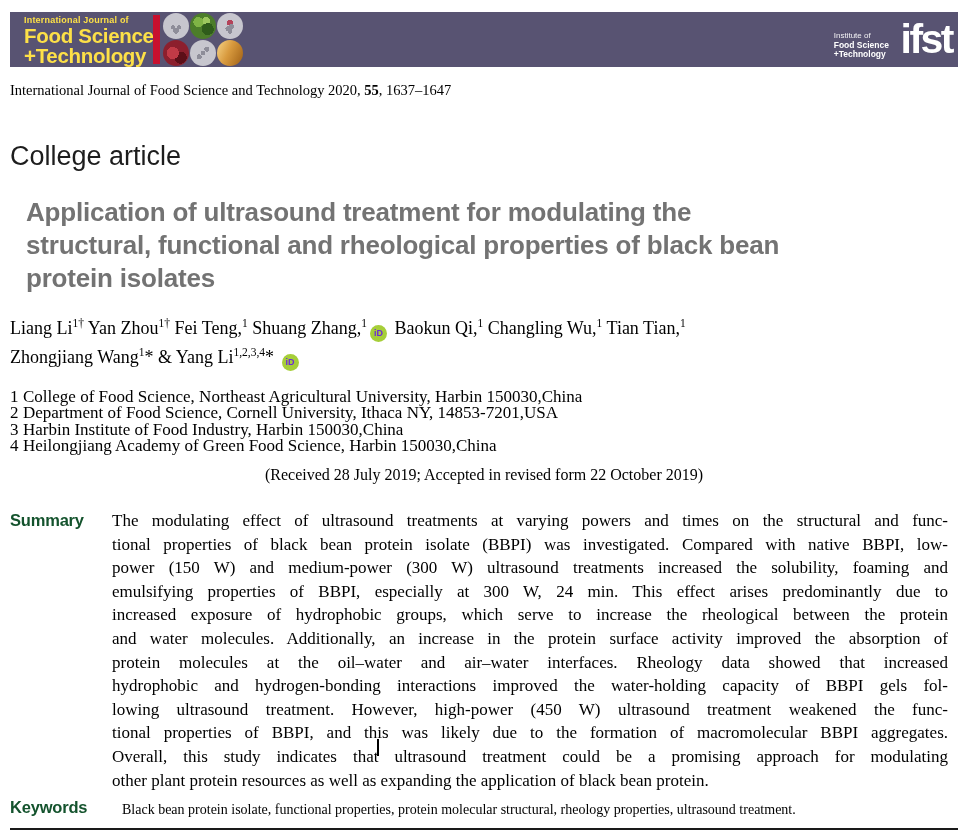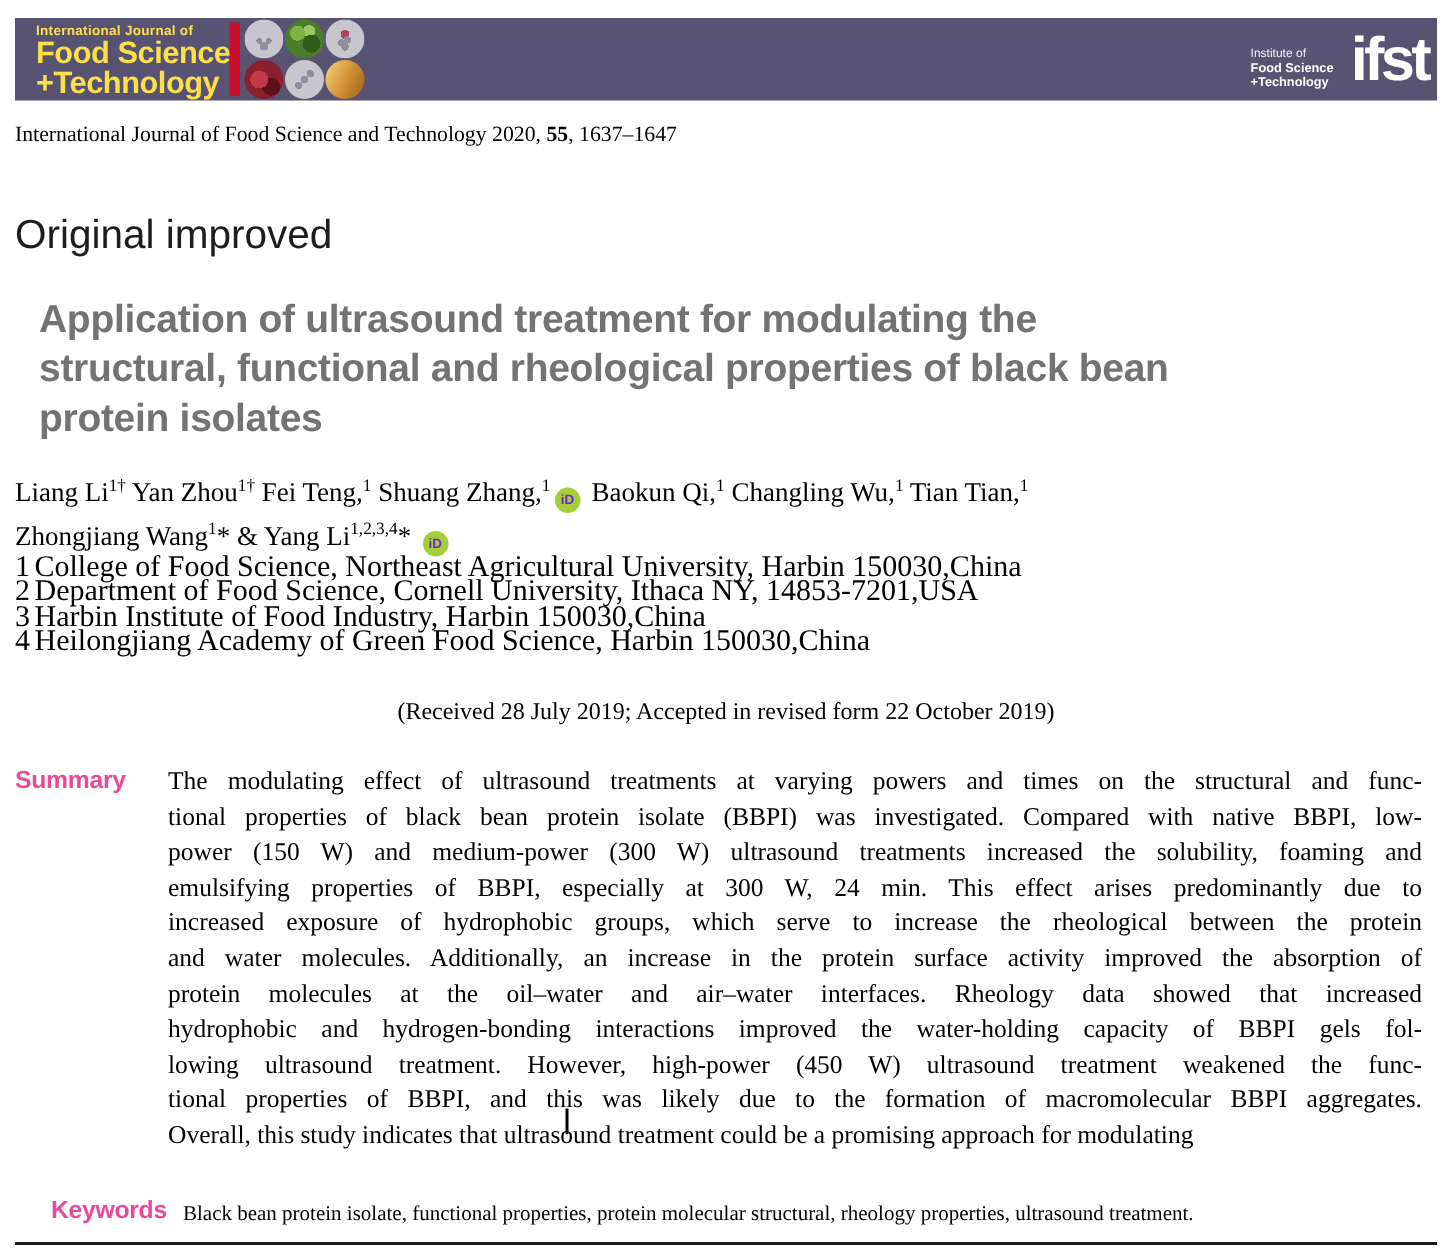--- a/index.html
+++ b/index.html
@@ -49,34 +49,34 @@
   .title{position:absolute;left:10px;top:180px;margin:16px;width:948px;
          font-family:"Liberation Sans","DejaVu Sans",sans-serif;
          font-size:26px;font-weight:bold;line-height:33px;letter-spacing:-.2px;color:#737373;}
   .authors{position:absolute;left:10px;top:314px;width:948px;font-size:18px;}
   .authors-line{white-space:pre-wrap;line-height:29px;height:29px;}
   .asup{font-size:11.5px;vertical-align:baseline;position:relative;top:-7px;}
   .orcid{display:inline-block;width:17px;height:17px;border-radius:50%;background:#a6ce39;
          color:#6d28d9;text-align:center;margin:0 3px;vertical-align:-2px;cursor:pointer;}
   .orcid-t{font-family:"Liberation Sans","DejaVu Sans",sans-serif;
            font-size:9px;font-weight:bold;line-height:17px;display:block;}
-  .affils{position:absolute;left:10px;top:370px;width:948px;font-size:20px;}
+  .affils{position:absolute;left:10px;top:389px;width:948px;font-size:17px;}
   .affil-row{line-height:16.4px;white-space:nowrap;}
   .affil-num{display:inline-block;width:13px;}
   .received{position:absolute;left:10px;top:466px;width:948px;text-align:center;
             font-size:16px;}
 
   
   .side-label{position:absolute;left:10px;font-family:"Liberation Sans","DejaVu Sans",sans-serif;
-              font-weight:bold;font-size:16.5px;letter-spacing:-.2px;color:#ec4899;}
+              font-weight:bold;font-size:16.5px;letter-spacing:-.2px;color:#14532d;}
   .summary-label{top:511px;}
   .summary-body{position:absolute;left:112px;top:509px;width:836px;font-size:17px;}
   .sum-line{line-height:23.6px;height:23.6px;text-align:justify;text-align-last:justify;white-space:nowrap;}
   .sum-line:last-child{text-align-last:left;}
-  .keywords-label{top:798px;margin-left:24px;}
+  .keywords-label{top:798px;}
   .keywords-text{position:absolute;left:122px;top:802px;width:836px;font-size:14px;white-space:nowrap;}
 
   .bottom-rule{position:absolute;left:10px;top:828px;width:948px;height:1.5px;background:#1a1a1a;}
   .text-caret{position:absolute;left:377px;top:739px;width:1.5px;height:17px;background:#000;}
 </style>
 </head>
 <body>
 
 <div class="page">
 
@@ -100,21 +100,21 @@
         <div class="ifst-s1">Institute of</div>
         <div class="ifst-s2">Food Science</div>
         <div class="ifst-s2">+Technology</div>
       </div>
       <div class="ifst-big">ifst</div>
     </div>
   </header>
 
   <div class="citation"><span>International Journal of Food Science and Technology 2020, </span><span class="vol">55</span><span>, 1637–1647</span></div>
 
-  <div class="article-type">Original improved</div>
+  <div class="article-type">College article</div>
 
   <h1 class="title">
 
   <div class="title-line">Application of ultrasound treatment for modulating the</div>
       <div class="title-line">structural, functional and rheological properties of black bean</div>
       <div class="title-line">protein isolates</div>
     </h1>
 
   <div class="authors">
     <div class="authors-line"><span class="aseg"><span class="atext">Liang Li</span><sup class="asup">1†</sup></span><span class="aseg"><span class="atext"> Yan Zhou</span><sup class="asup">1†</sup></span><span class="aseg"><span class="atext"> Fei Teng,</span><sup class="asup">1</sup></span><span class="aseg"><span class="atext"> Shuang Zhang,</span><sup class="asup">1</sup></span><span class="aseg"><span class="atext"></span><sup class="asup"></sup><span class="orcid"><span class="orcid-t">iD</span></span></span><span class="aseg"><span class="atext"> Baokun Qi,</span><sup class="asup">1</sup></span><span class="aseg"><span class="atext"> Changling Wu,</span><sup class="asup">1</sup></span><span class="aseg"><span class="atext"> Tian Tian,</span><sup class="asup">1</sup></span></div>
@@ -138,20 +138,21 @@
       <div class="sum-line">tional properties of black bean protein isolate (BBPI) was investigated. Compared with native BBPI, low-</div>
       <div class="sum-line">power (150 W) and medium-power (300 W) ultrasound treatments increased the solubility, foaming and</div>
       <div class="sum-line">emulsifying properties of BBPI, especially at 300 W, 24 min. This effect arises predominantly due to</div>
       <div class="sum-line">increased exposure of hydrophobic groups, which serve to increase the rheological between the protein</div>
       <div class="sum-line">and water molecules. Additionally, an increase in the protein surface activity improved the absorption of</div>
       <div class="sum-line">protein molecules at the oil–water and air–water interfaces. Rheology data showed that increased</div>
       <div class="sum-line">hydrophobic and hydrogen-bonding interactions improved the water-holding capacity of BBPI gels fol-</div>
       <div class="sum-line">lowing ultrasound treatment. However, high-power (450 W) ultrasound treatment weakened the func-</div>
       <div class="sum-line">tional properties of BBPI, and this was likely due to the formation of macromolecular BBPI aggregates.</div>
       <div class="sum-line">Overall, this study indicates that ultrasound treatment could be a promising approach for modulating</div>
+      <div class="sum-line">other plant protein resources as well as expanding the application of black bean protein.</div>
     </div>
 
   <div class="side-label keywords-label">Keywords</div>
   <div class="keywords-text">Black bean protein isolate, functional properties, protein molecular structural, rheology properties, ultrasound treatment.</div>
 
   <div class="bottom-rule"></div>
   <div class="text-caret"></div>
 
 </div>
 

